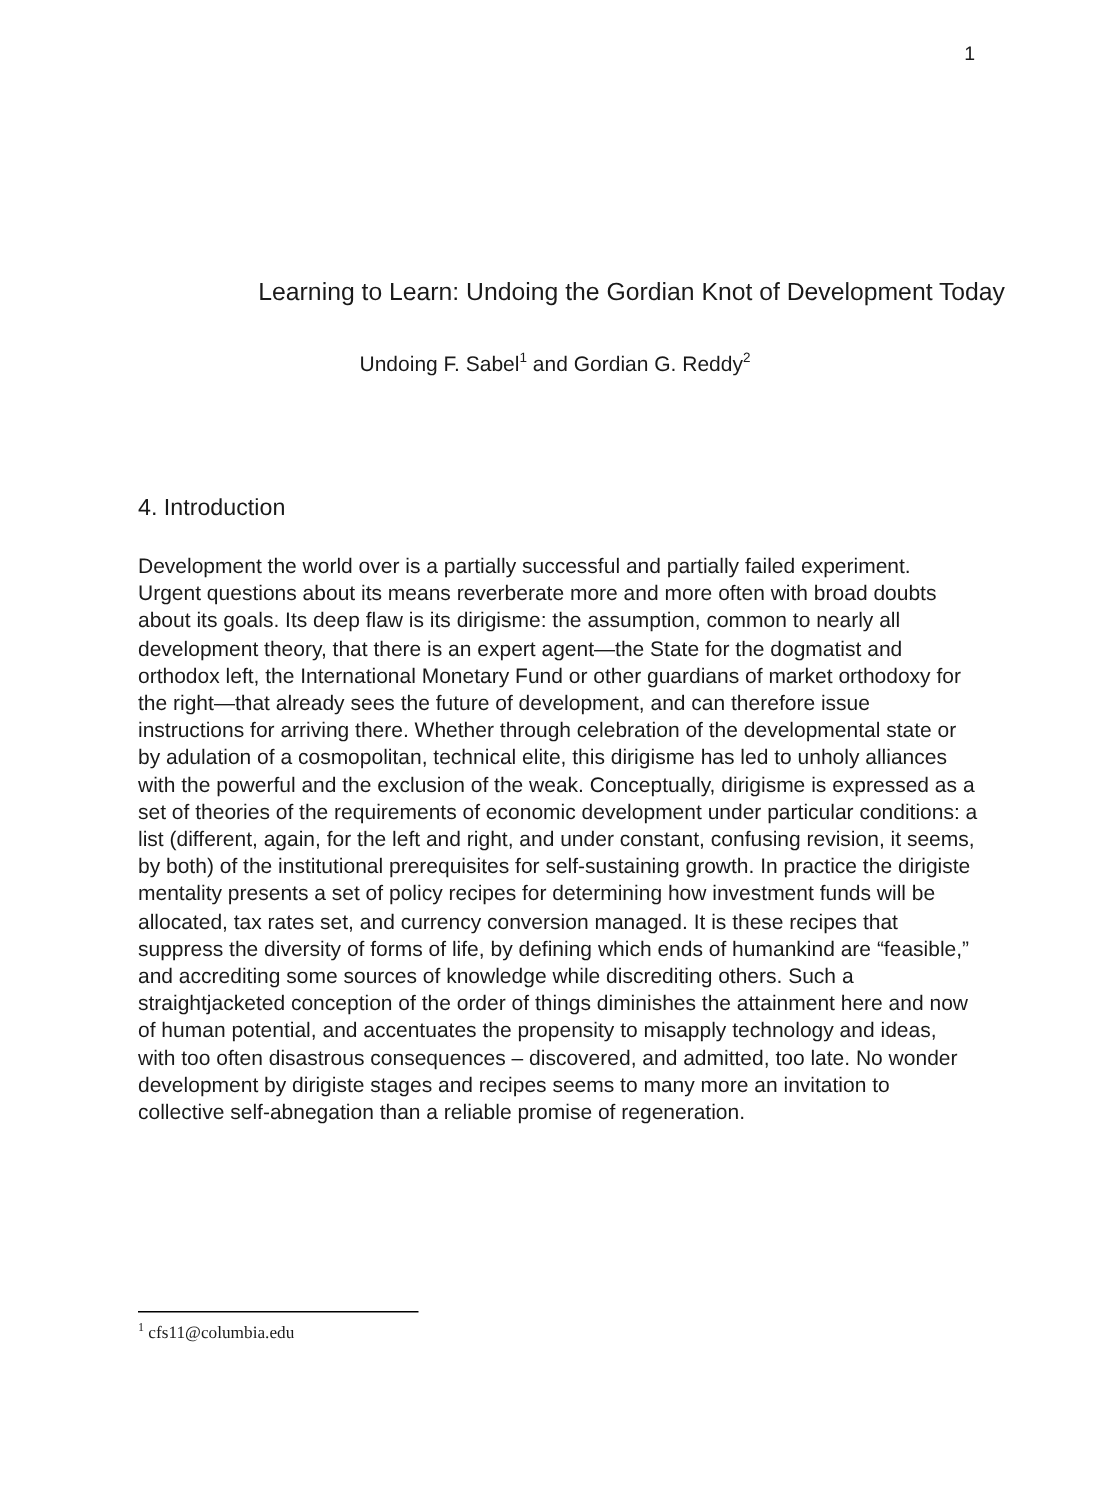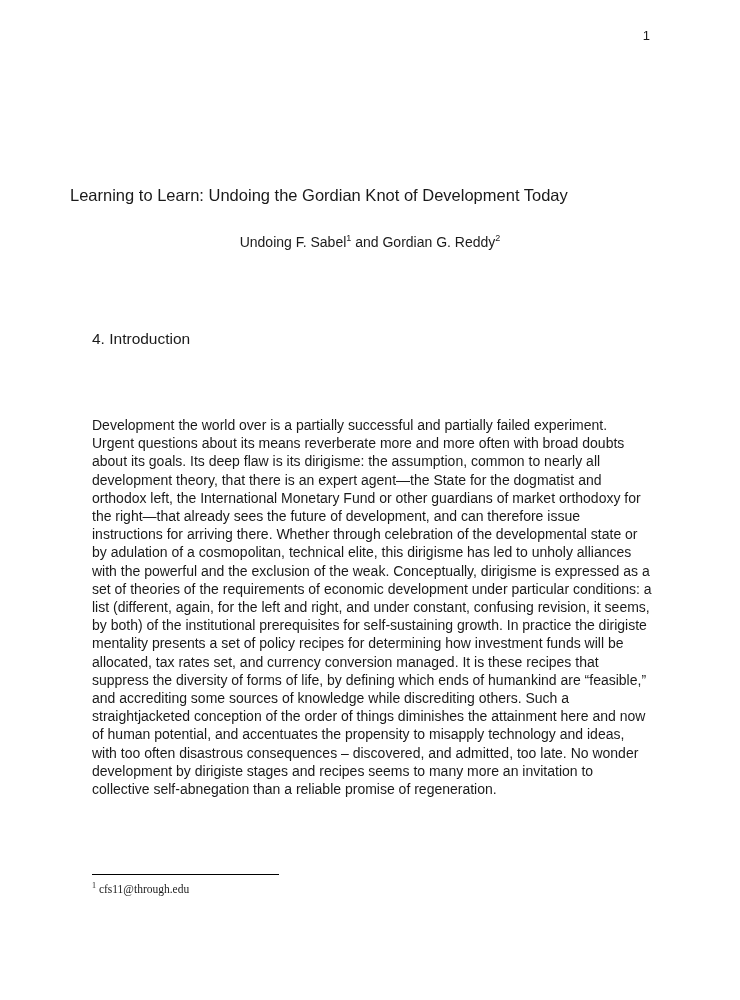--- a/index.html
+++ b/index.html
@@ -21,21 +21,21 @@
     top: 28px;
     right: 90px;
     font-size: 13px;
     color: #1a1a1a;
   }
   .paper-title {
     position: absolute;
     top: 186px;
     left: 70px;
     width: 600px;
-    text-align: left;
+    text-align: right;
     font-size: 16.5px;
     font-weight: 400;
     margin: 0;
     color: #1a1a1a;
   }
   .authors-line {
     position: absolute;
     top: 234px;
     left: 70px;
     width: 600px;
@@ -56,21 +56,20 @@
     font-size: 15.5px;
     font-weight: 400;
     margin: 0;
     color: #1a1a1a;
   }
   .body-text {
     position: absolute;
     top: 368px;
     left: 92px;
     width: 560px;
-    margin-top: 48px;
   }
   .body-text p {
     margin: 0 0 18px 0;
     font-size: 14px;
     line-height: 18.2px;
     text-align: left;
     color: #1a1a1a;
   }
   .footnote-area {
     position: absolute;
@@ -108,16 +107,16 @@
   <div class="authors-line"><span>Undoing F. Sabel</span><sup>1</sup><span> and </span><span>Gordian G. Reddy</span><sup>2</sup></div>
 
   <h2 class="section-heading">4. Introduction</h2>
 
   <div class="body-text">
     <p>Development the world over is a partially successful and partially failed experiment. Urgent questions about its means reverberate more and more often with broad doubts about its goals. Its deep flaw is its dirigisme: the assumption, common to nearly all development theory, that there is an expert agent—the State for the dogmatist and orthodox left, the International Monetary Fund or other guardians of market orthodoxy for the right—that already sees the future of development, and can therefore issue instructions for arriving there. Whether through celebration of the developmental state or by adulation of a cosmopolitan, technical elite, this dirigisme has led to unholy alliances with the powerful and the exclusion of the weak. Conceptually, dirigisme is expressed as a set of theories of the requirements of economic development under particular conditions: a list (different, again, for the left and right, and under constant, confusing revision, it seems, by both) of the institutional prerequisites for self-sustaining growth. In practice the dirigiste mentality presents a set of policy recipes for determining how investment funds will be allocated, tax rates set, and currency conversion managed. It is these recipes that suppress the diversity of forms of life, by defining which ends of humankind are “feasible,” and accrediting some sources of knowledge while discrediting others. Such a straightjacketed conception of the order of things diminishes the attainment here and now of human potential, and accentuates the propensity to misapply technology and ideas, with too often disastrous consequences – discovered, and admitted, too late. No wonder development by dirigiste stages and recipes seems to many more an invitation to collective self-abnegation than a reliable promise of regeneration.</p>
   </div>
 
   <div class="footnote-area">
     <div class="footnote-rule"></div>
-    <div class="footnote"><sup>1</sup> <span>cfs11@through.edu</span></div>
+    <div class="footnote"><sup>1</sup> <span>cfs11@columbia.edu</span></div>
   </div>
 
 </div>
 
 </body></html>

